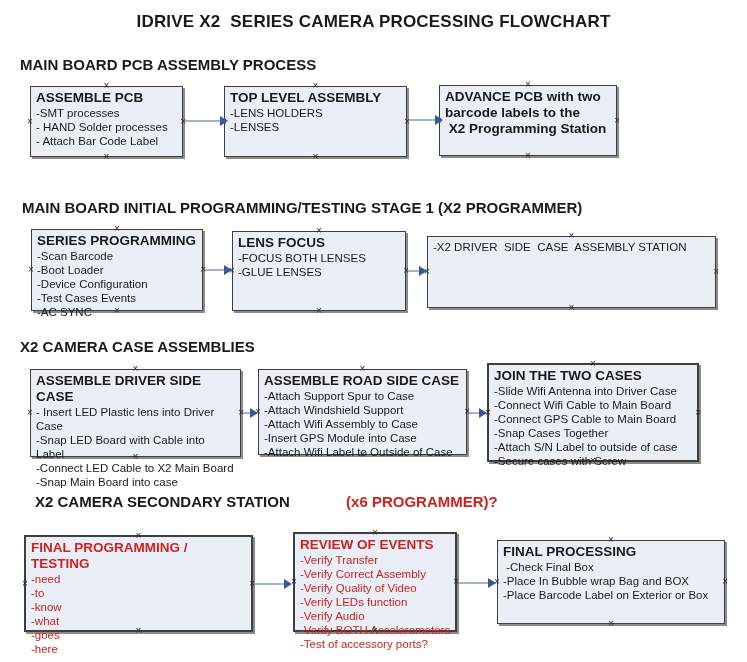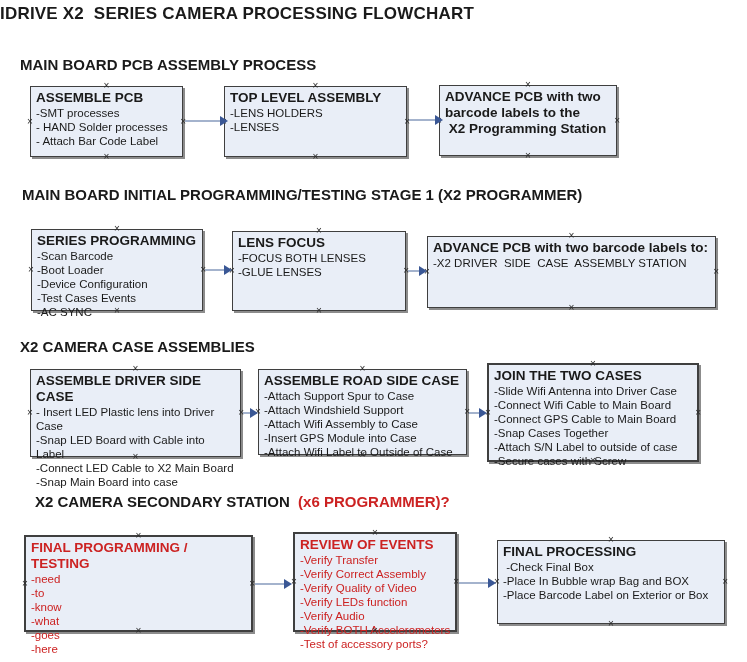--- a/index.html
+++ b/index.html
@@ -2,27 +2,27 @@
 <html><head>
 <meta charset="utf-8">
 <style>
   html,body{margin:0;padding:0;background:#ffffff;}
   #stage{
     position:relative;width:747px;height:662px;background:#ffffff;
     font-family:"Liberation Sans","DejaVu Sans",sans-serif;color:#1a1a1a;
     overflow:hidden;
   }
   .chart-title{
-    position:absolute;left:0;top:4px;width:747px;text-align:left;
+    position:absolute;left:0;top:12px;width:747px;text-align:center;
     font-size:17px;font-weight:bold;white-space:pre;letter-spacing:.2px;
   }
   .sec-heading{
     position:absolute;font-size:15px;font-weight:bold;white-space:pre;
   }
-  .sec-heading .red{color:#cc2222;}
+  .sec-heading .red{color:#cc2222;margin-left:48px;}
   .fbox{
     position:absolute;background:#e9eef7;border:1px solid #3f3f3f;
     box-shadow:2px 2px 0 #8c8c8c;box-sizing:border-box;
     padding:3px 4px 2px 5px;overflow:visible;
   }
   .fbox.thick{border-width:2px;}
   .fbox .box-title{
     font-size:13.5px;font-weight:bold;line-height:16px;white-space:pre-wrap;
   }
   .fbox .lines{font-size:11.5px;line-height:14px;}
@@ -79,21 +79,21 @@
  X2 Programming Station</div>
     <div class="lines"></div>
   <span class="cmark" style="left: 50%; top: -6px; transform: translateX(-50%);">×</span>
       <span class="cmark" style="left: 50%; bottom: -6px; transform: translateX(-50%);">×</span>
       <span class="cmark" style="left: -4px; top: 50%; transform: translateY(-50%);">×</span>
       <span class="cmark" style="right: -4px; top: 50%; transform: translateY(-50%);">×</span>
     </div>
   <div class="arrow" style="left:185px;top:120px;width:36px;"></div>
   <div class="arrow" style="left:409px;top:119px;width:27px;"></div>
 
-  <div class="sec-heading" style="left:22px;top:186px;">MAIN BOARD INITIAL PROGRAMMING/TESTING STAGE 1 (X2 PROGRAMMER)</div>
+  <div class="sec-heading" style="left:22px;top:199px;">MAIN BOARD INITIAL PROGRAMMING/TESTING STAGE 1 (X2 PROGRAMMER)</div>
 
   <div class="fbox" style="left:31px;top:229px;width:172px;height:82px;">
     <div class="box-title">SERIES PROGRAMMING</div>
     <div class="lines">
         <div class="line">-Scan Barcode</div>
         <div class="line">-Boot Loader</div>
         <div class="line">-Device Configuration</div>
         <div class="line">-Test Cases Events</div>
         <div class="line">-AC SYNC</div>
       </div>
@@ -107,21 +107,20 @@
     <div class="lines">
         <div class="line">-FOCUS BOTH LENSES</div>
         <div class="line">-GLUE LENSES</div>
       </div>
   <span class="cmark" style="left: 50%; top: -6px; transform: translateX(-50%);">×</span>
       <span class="cmark" style="left: 50%; bottom: -6px; transform: translateX(-50%);">×</span>
       <span class="cmark" style="left: -4px; top: 50%; transform: translateY(-50%);">×</span>
       <span class="cmark" style="right: -4px; top: 50%; transform: translateY(-50%);">×</span>
     </div>
   <div class="fbox" style="left:427px;top:236px;width:289px;height:72px;">
-    <div class="box-title">ADVANCE PCB with two barcode labels to:</div>
     <div class="lines">
         <div class="line">-X2 DRIVER  SIDE  CASE  ASSEMBLY STATION</div>
       </div>
   <span class="cmark" style="left: 50%; top: -6px; transform: translateX(-50%);">×</span>
       <span class="cmark" style="left: 50%; bottom: -6px; transform: translateX(-50%);">×</span>
       <span class="cmark" style="left: -4px; top: 50%; transform: translateY(-50%);">×</span>
       <span class="cmark" style="right: -4px; top: 50%; transform: translateY(-50%);">×</span>
     </div>
   <div class="arrow" style="left:205px;top:269px;width:20px;"></div>
   <div class="arrow" style="left:408px;top:270px;width:12px;"></div>

